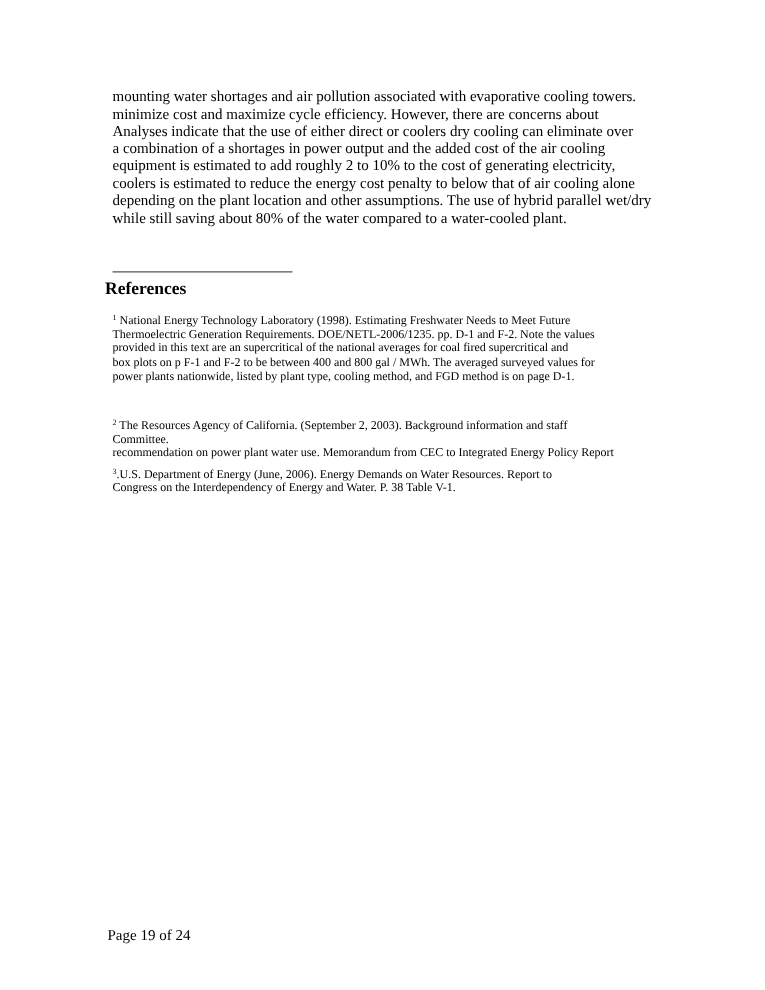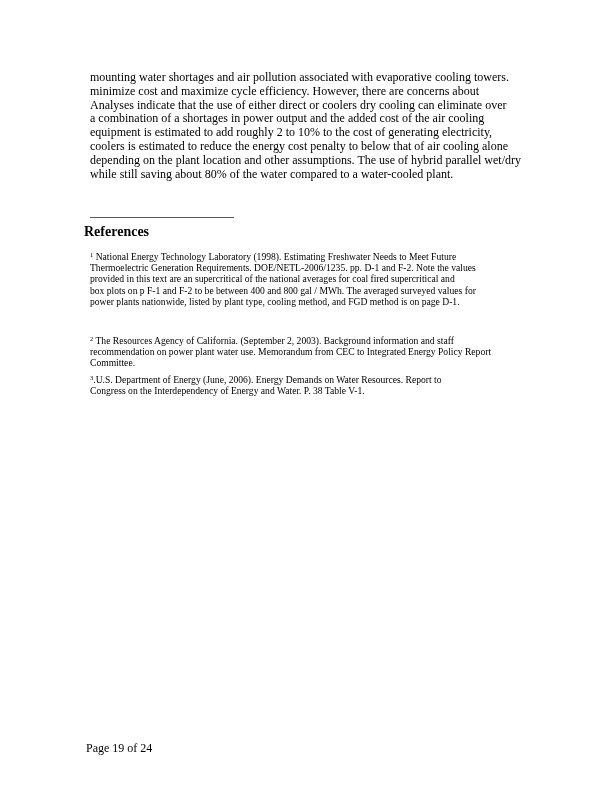--- a/index.html
+++ b/index.html
@@ -43,22 +43,22 @@
   <p class="ref ref1">
     <span class="line"><sup>1</sup><span> National Energy Technology Laboratory (1998).  Estimating Freshwater Needs to Meet Future</span></span>
     <span class="line">Thermoelectric Generation Requirements.  DOE/NETL-2006/1235. pp. D-1 and F-2. Note the values</span>
     <span class="line">provided in this text are an supercritical of the national averages for coal fired supercritical and</span>
     <span class="line">box plots on p F-1 and F-2 to be between 400 and 800 gal / MWh.  The averaged surveyed values for</span>
     <span class="line">power plants nationwide, listed by plant type, cooling method, and FGD method is on page D-1.</span>
   </p>
 
   <p class="ref ref2">
     <span class="line"><sup>2</sup><span> The Resources Agency of California. (September 2, 2003). Background information and staff</span></span>
+    <span class="line">Committee.</span>
     <span class="line">recommendation on power plant water use.  Memorandum from CEC to Integrated Energy Policy Report</span>
-    <span class="line">Committee.</span>
   </p>
 
   <p class="ref ref3">
     <span class="line"><sup>3</sup><span>.U.S. Department of Energy (June, 2006).  Energy Demands on Water Resources.  Report to</span></span>
     <span class="line">Congress on the Interdependency of Energy and Water.  P. 38 Table V-1.</span>
   </p>
 
   <p class="footer">Page 19 of 24</p>
 </div>
 

